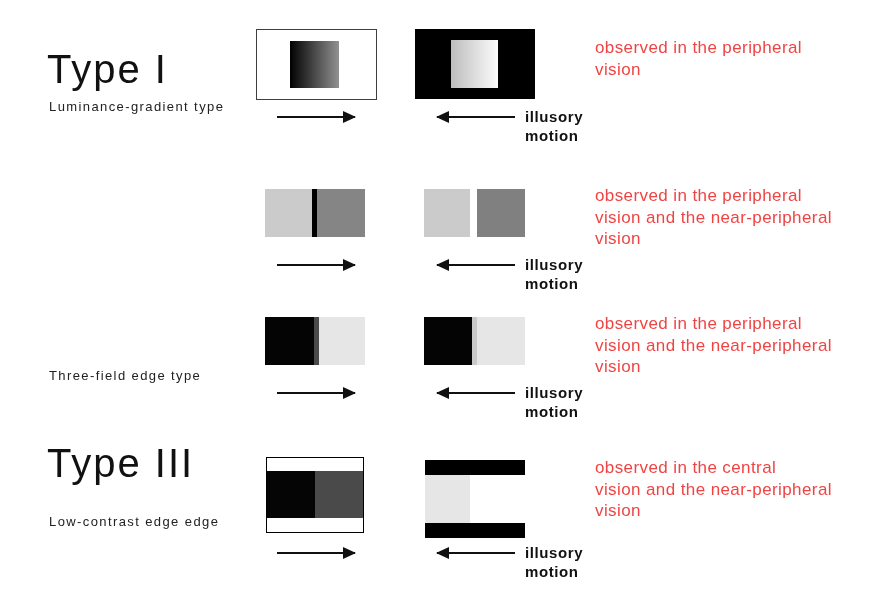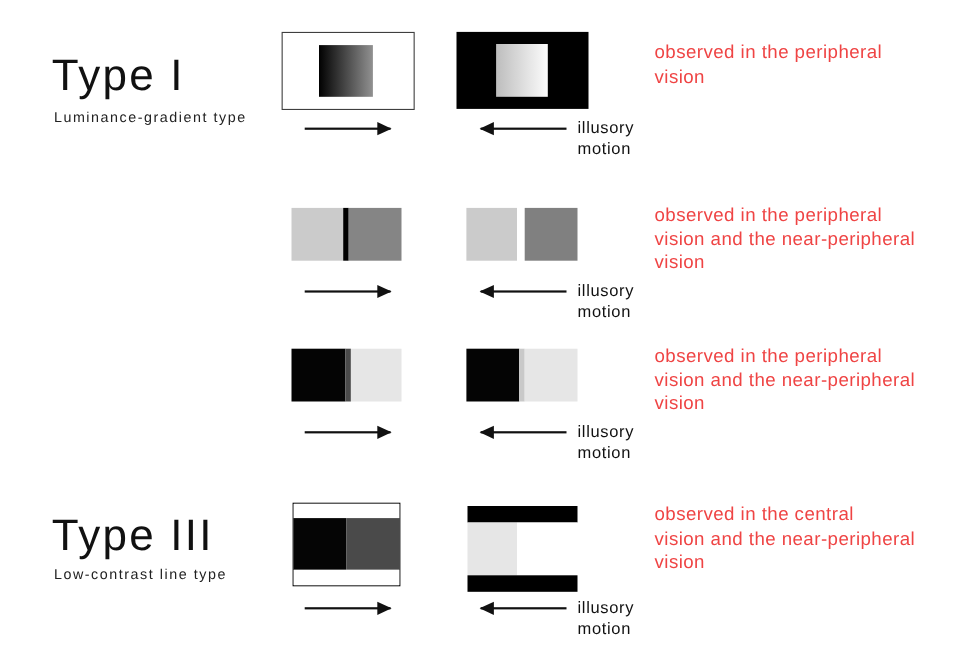--- a/index.html
+++ b/index.html
@@ -68,21 +68,21 @@
   .arrow{position:absolute;width:78px;height:2px;background:#111;}
   .arrow::after{content:"";position:absolute;top:-5px;width:0;height:0;
                 border-top:6px solid transparent;border-bottom:6px solid transparent;}
   .arrow-right::after{right:-1px;border-left:13px solid #111;}
   .arrow-left::after{left:-1px;border-right:13px solid #111;}
   .ar-x{left:265px;} .al-x{left:425px;}
 
   
   .arrow-label{
     position:absolute;left:513px;font-size:15px;line-height:19px;color:#111;
-    white-space:pre-line;letter-spacing:0.6px;
+    white-space:pre-line;letter-spacing:0.6px;font-weight:bold;
   }
   .caption{
     position:absolute;left:583px;font-size:17px;line-height:21.5px;color:#ef4444;
     white-space:pre-line;letter-spacing:0.4px;width:305px;
   }
 </style>
 </head>
 <body>
 
 <div id="figure">
@@ -121,20 +121,21 @@
   </div>
 
   <div class="arrow arrow-right ar-x" style="top:264px"></div>
   <div class="arrow arrow-left al-x" style="top:264px"></div>
   <div class="arrow-label" style="top:255px">illusory
 motion</div>
   <div class="caption" style="top:185px">observed in the peripheral
 vision and the near-peripheral
 vision</div>
 
+  <div class="subtitle" style="top:368px">Three-field edge type</div>
 
   <div class="stim r3-a">
     <div class="hstack">
       <div class="seg f1"></div>
       <div class="seg line"></div>
       <div class="seg f2"></div>
     </div>
   </div>
   <div class="stim r3-b">
     <div class="hstack">
@@ -145,22 +146,22 @@
   </div>
 
   <div class="arrow arrow-right ar-x" style="top:392px"></div>
   <div class="arrow arrow-left al-x" style="top:392px"></div>
   <div class="arrow-label" style="top:383px">illusory
 motion</div>
   <div class="caption" style="top:313px">observed in the peripheral
 vision and the near-peripheral
 vision</div>
 
-  <div class="title" style="top:467px"><span>Type III</span><span class="suffix"></span></div>
-  <div class="subtitle" style="top:514px">Low-contrast line type</div>
+  <div class="title" style="top:443px"><span>Type III</span><span class="suffix"></span></div>
+  <div class="subtitle" style="top:514px">Low-contrast edge edge</div>
 
   <div class="stim r4-a">
     <div class="vstack">
       <div class="strip"></div>
       <div class="band">
         <div class="b1"></div>
         <div class="b2"></div>
       </div>
       <div class="strip2"></div>
     </div>

